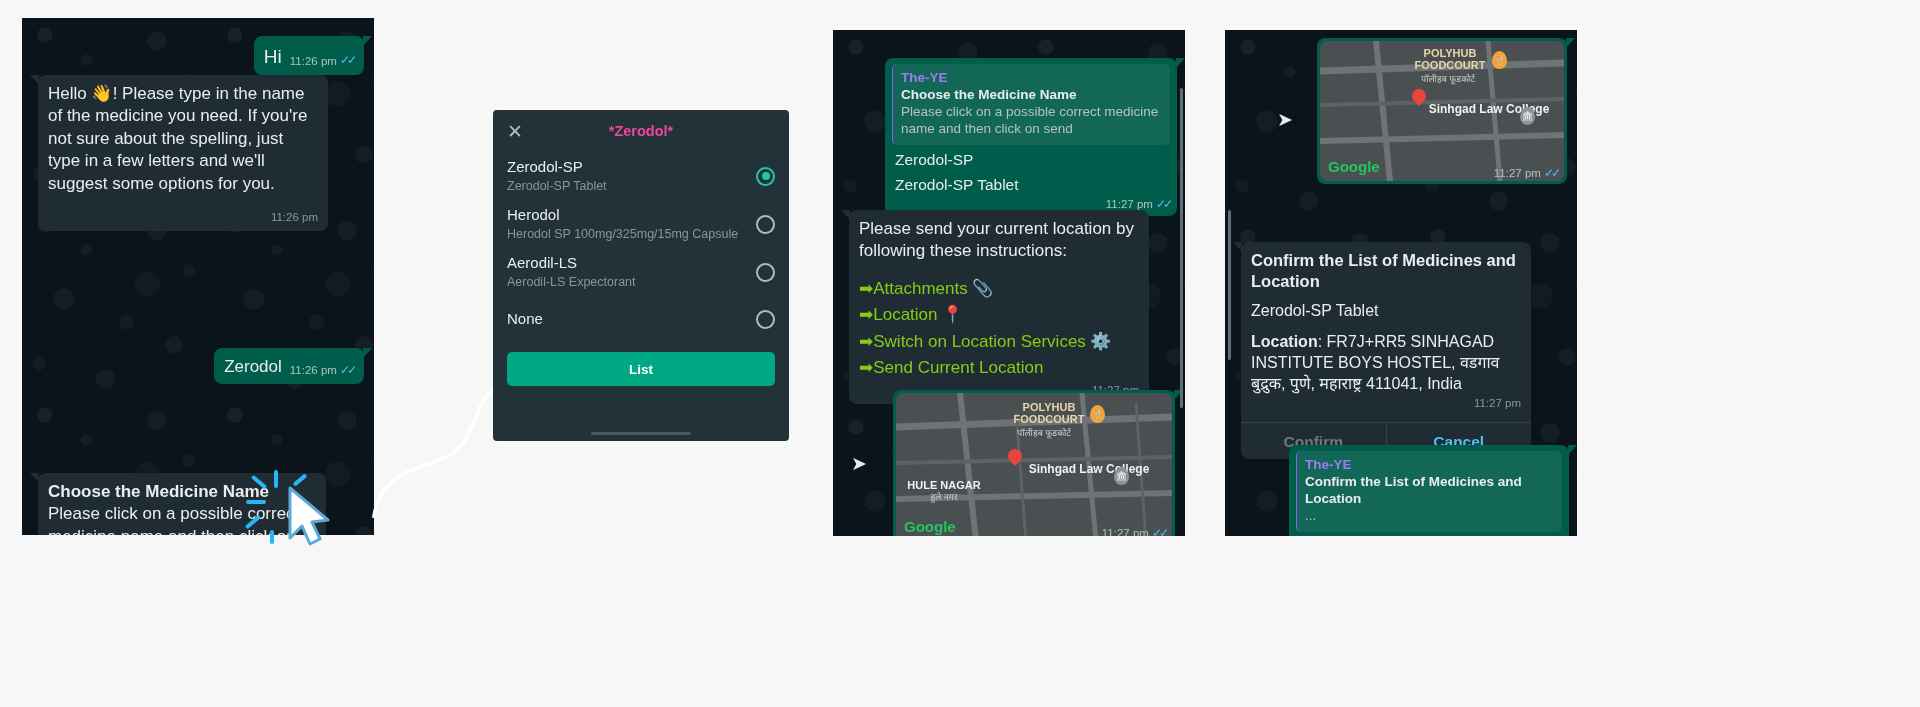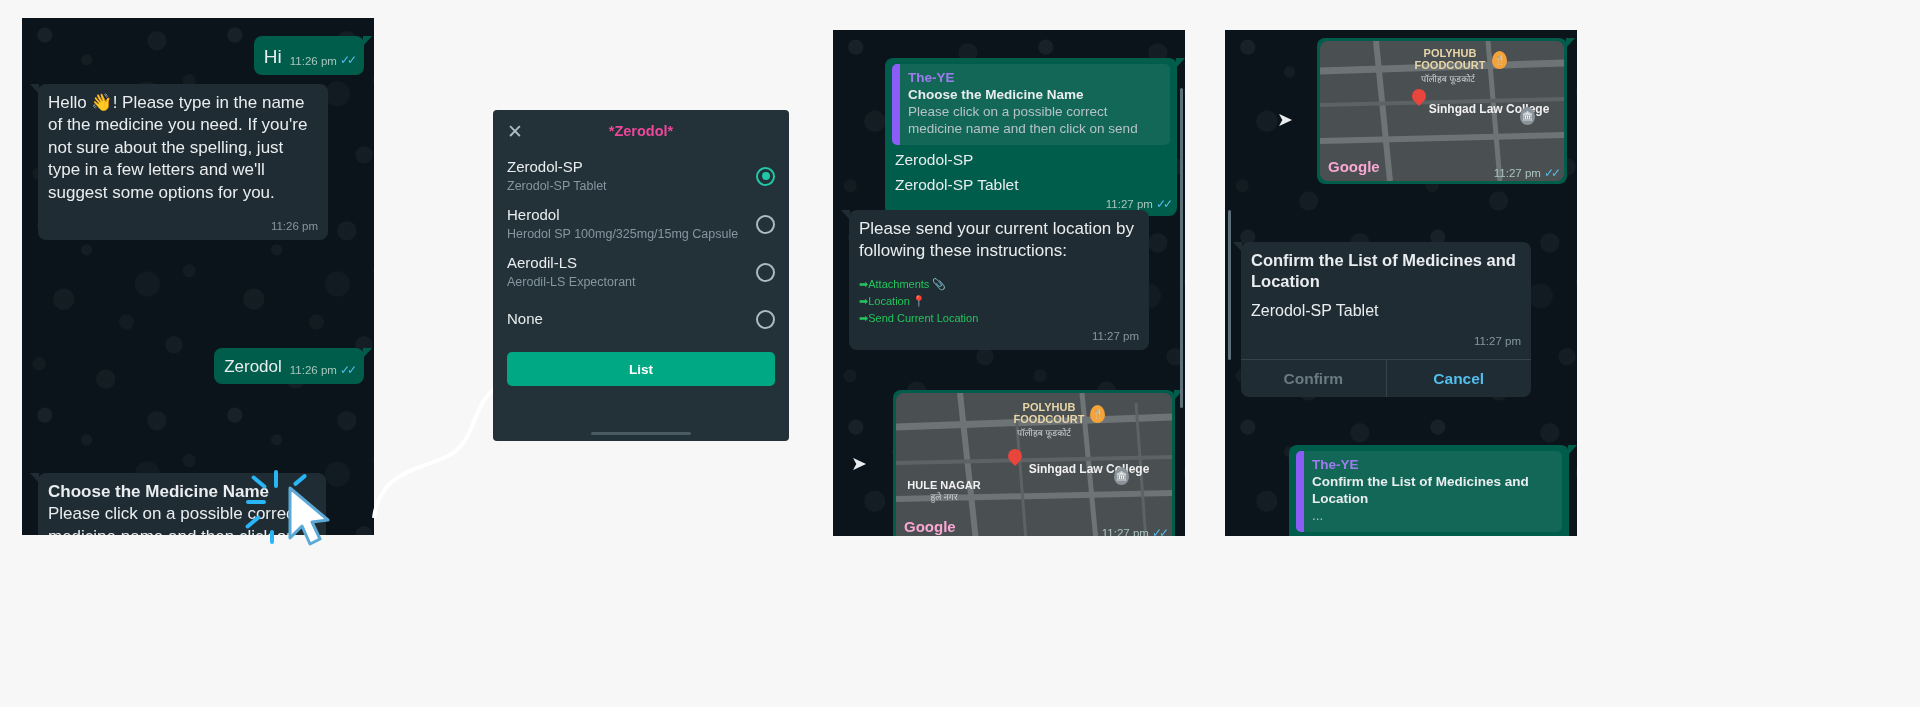--- a/index.html
+++ b/index.html
@@ -68,21 +68,21 @@
   }
   .meta.out-meta { color: #a9c6bd; }
   .ticks { color: #53bdeb; font-size: 12px; letter-spacing: -3px; }
   .row-inline { display: flex; align-items: flex-end; gap: 8px; }
   .meta-right { text-align: right; display: block; margin-top: 2px; }
   .b-title { font-weight: bold; }
 
   
   #panel1 { left: 22px; top: 18px; width: 352px; height: 517px; }
   #p1-hi { right: 10px; top: 18px; }
-  #p1-hello { left: 16px; top: 66px; width: 290px; }
+  #p1-hello { left: 16px; top: 57px; width: 290px; }
   #p1-zerodol { right: 10px; top: 330px; }
   #p1-choose { left: 16px; top: 455px; width: 288px; }
 
   
   #click-burst { position: absolute; left: 244px; top: 470px; width: 70px; height: 70px; }
   #click-burst span {
     position: absolute; background: #29b6f6; border-radius: 2px; display: block;
   }
   #cursor-arrow { position: absolute; left: 286px; top: 486px; width: 48px; height: 62px; }
 
@@ -122,39 +122,39 @@
   }
   #p2-handle {
     position: absolute; left: 50%; transform: translateX(-50%); bottom: 6px;
     width: 100px; height: 3.5px; border-radius: 3px; background: #4b5b63;
   }
 
   
   #panel3 { left: 833px; top: 30px; width: 352px; height: 506px; }
   .quote {
     background: rgba(255,255,255,.07);
-    border-left: 8px solid #8b5cf6;
+    border-left: 1px solid #8b5cf6;
     padding: 6px 9px 7px 8px;
     border-radius: 5px;
   }
   .quote-name { color: #a07bf0; font-size: 13.5px; font-weight: bold; margin-bottom: 2px; }
   .quote-title { color: #e9edef; font-size: 13.5px; font-weight: bold; line-height: 1.25; }
   .quote-body { color: #b7c2c7; font-size: 13.5px; line-height: 1.25; }
   #p3-reply { position: absolute; right: 8px; top: 28px; width: 292px;
               background:#005c4b; border-radius: 8px; padding: 6px 7px 5px 7px; }
   #p3-reply::after {
     content: ""; position: absolute; right: -8px; top: 0;
     border-width: 0 0 10px 9px; border-style: solid;
     border-color: transparent transparent transparent #005c4b;
   }
   .reply-txt { color: #e9edef; font-size: 15.5px; line-height: 1.3; padding: 5px 3px 0 3px; }
   #p3-instr { left: 16px; top: 180px; width: 300px; }
   .instr-list { margin-top: 13px; }
   .instr-list div {
-    font-size: 11px; color: #22c55e; line-height: 1.55;
+    font-size: 17px; color: #84cc16; line-height: 1.55;
     display: flex; align-items: center; gap: 2px;
   }
   #p3-map { position: absolute; right: 10px; top: 360px; width: 282px; }
   .map-bubble {
     background: #005c4b; border-radius: 8px; padding: 3px; position: relative;
   }
   .map-bubble::after {
     content: ""; position: absolute; right: -8px; top: 0;
     border-width: 0 0 10px 9px; border-style: solid;
     border-color: transparent transparent transparent #005c4b;
@@ -170,21 +170,21 @@
   .pin {
     position: absolute; width: 14px; height: 14px; background: #e8453c;
     border-radius: 50% 50% 50% 0; transform: rotate(-45deg);
   }
   .poi-dot {
     position: absolute; width: 15px; height: 18px; background: #f3a33a;
     border-radius: 50% 50% 50% 50%/ 55% 55% 45% 45%;
     display:flex;align-items:center;justify-content:center;color:#fff;font-size:9px;
   }
   .poi-dot.grey { background: #8a9399; }
-  .gmaps-logo { position: absolute; left: 8px; bottom: 6px; color:#f9a8d4; font-size:15px; font-weight:bold;}
+  .gmaps-logo { position: absolute; left: 8px; bottom: 6px; color:#22c55e; font-size:15px; font-weight:bold;}
   .share-arrow { position: absolute; color: #e9edef; font-size: 19px; }
 
   
   #panel4 { left: 1225px; top: 30px; width: 352px; height: 506px; }
   #p4-map { position: absolute; right: 10px; top: 8px; width: 250px; }
   #p4-confirm { left: 16px; top: 212px; width: 290px; }
   .conf-title { font-weight: bold; font-size: 16.5px; color: #e9edef; line-height: 1.25; }
   .conf-body { font-size: 16px; color: #e9edef; line-height: 1.3; }
   .conf-actions {
     display: flex; margin: 10px -10px -6px -10px;
@@ -332,20 +332,21 @@
             <span class="ticks">✓✓</span>
           </span>
         </span>
       </div>
 
       <div class="bubble in" id="p3-instr">
         <div>Please send your current location by following these instructions:</div>
         <div class="instr-list">
           <div>➡Attachments 📎</div>
           <div>➡Location 📍</div>
+          <div>➡Switch on Location Services ⚙️</div>
           <div>➡Send Current Location</div>
         </div>
         <span class="meta meta-right">11:27 pm</span>
       </div>
 
       <div id="p3-map">
         <div class="map-bubble">
           <span class="share-arrow" style="left:-42px;top:62px">➤</span>
           <div class="map-img">
             <svg class="map-roads" viewBox="0 0 276 148" preserveAspectRatio="none">
@@ -408,20 +409,23 @@
             <span class="ticks">✓✓</span>
           </span>
         </div>
       </div>
 
       <div class="bubble in" id="p4-confirm">
         <div class="conf-title">Confirm the List of Medicines and Location</div>
         <div style="height:10px"></div>
         <div class="conf-body">Zerodol-SP Tablet</div>
         <div style="height:10px"></div>
+        <div class="conf-body">
+          <b>Location</b><span>: FR7J+RR5 SINHAGAD INSTITUTE BOYS HOSTEL, वडगाव बुद्रुक, पुणे, महाराष्ट्र 411041, India</span>
+        </div>
         <span class="meta meta-right">11:27 pm</span>
         <div class="conf-actions">
           <div class="act-disabled">Confirm</div>
           <div class="act-enabled">Cancel</div>
         </div>
       </div>
 
       <div id="p4-reply">
         <div class="quote">
           <div class="quote-name">The-YE</div>

